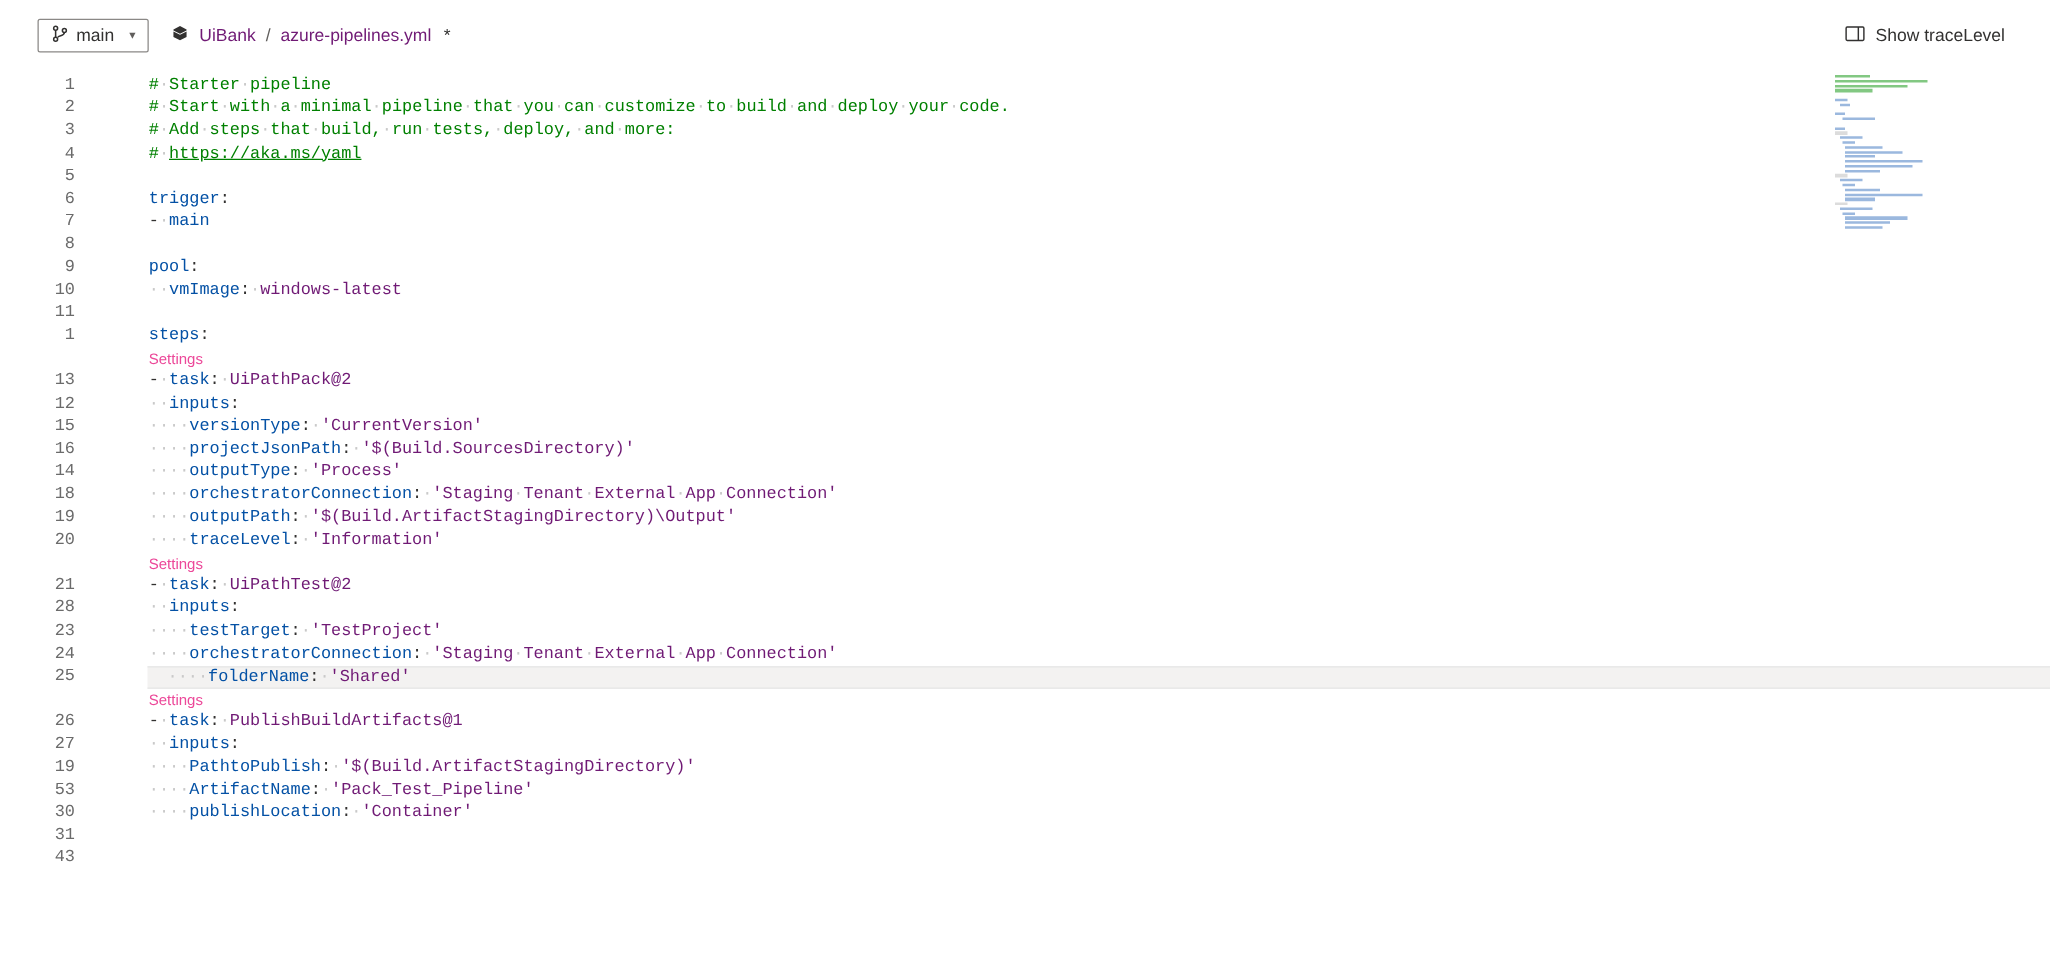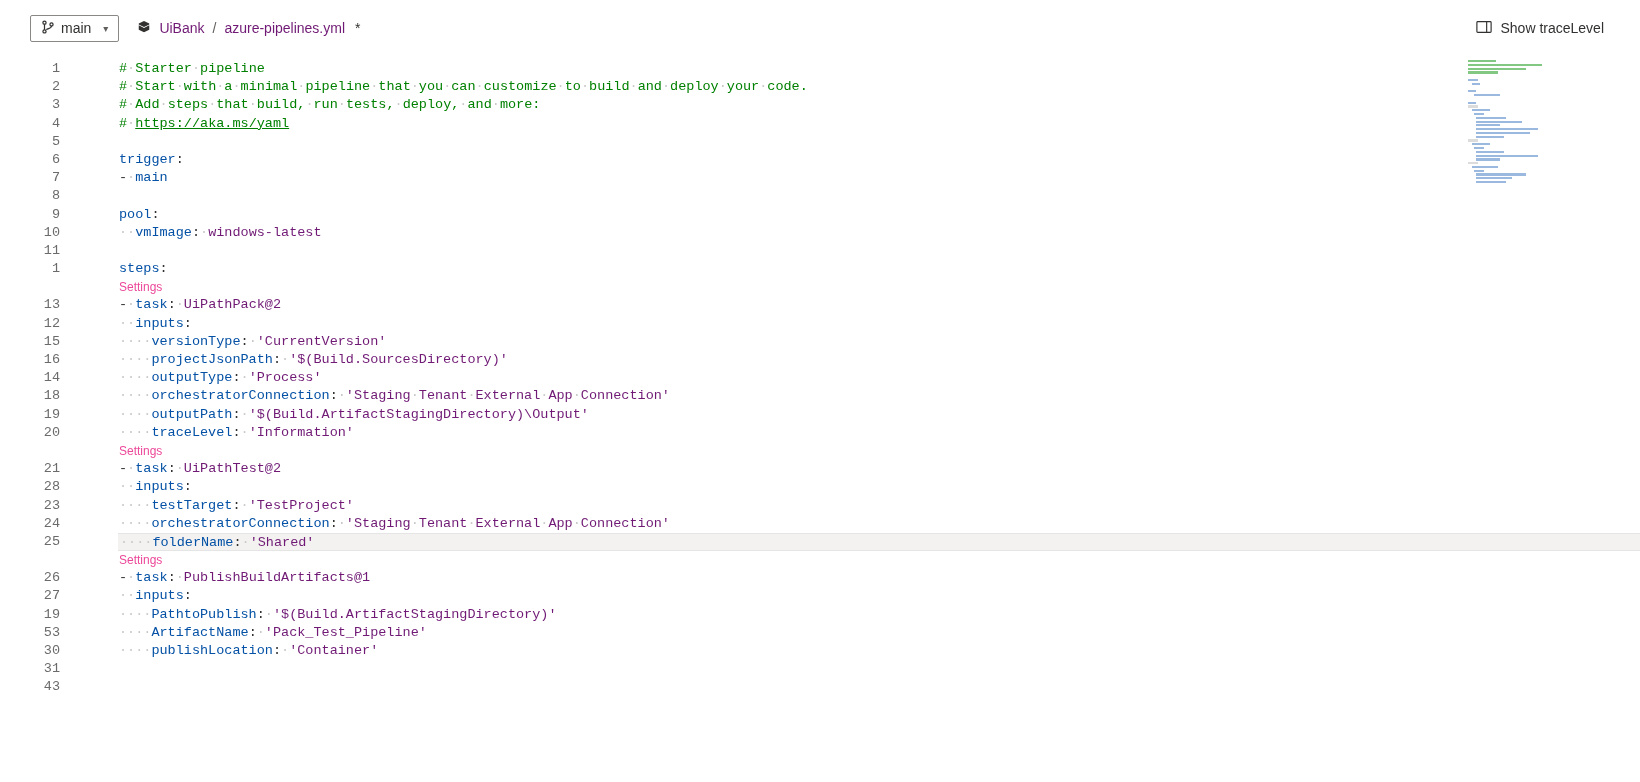--- a/index.html
+++ b/index.html
@@ -79,21 +79,21 @@
   .gutter div { height: 18.2px; padding-right: 10px; }
   .code {
     margin-left: 89px;
     white-space: pre;
   }
   .code .row { height: 18.2px; }
   .code .row.current {
     background: #f3f2f1;
     border-top: 1px solid #e5e5e5;
     border-bottom: 1px solid #e5e5e5;
-    margin-left: -1px; padding-left: 2px;
+    margin-left: -1px; padding-left: 16px;
   }
   .codelens {
     height: 18.2px;
     color: #ec4899;
     font-family: "Segoe UI", Arial, sans-serif;
     font-size: 12px;
     padding-left: 0px;
     cursor: pointer;
   }
 

